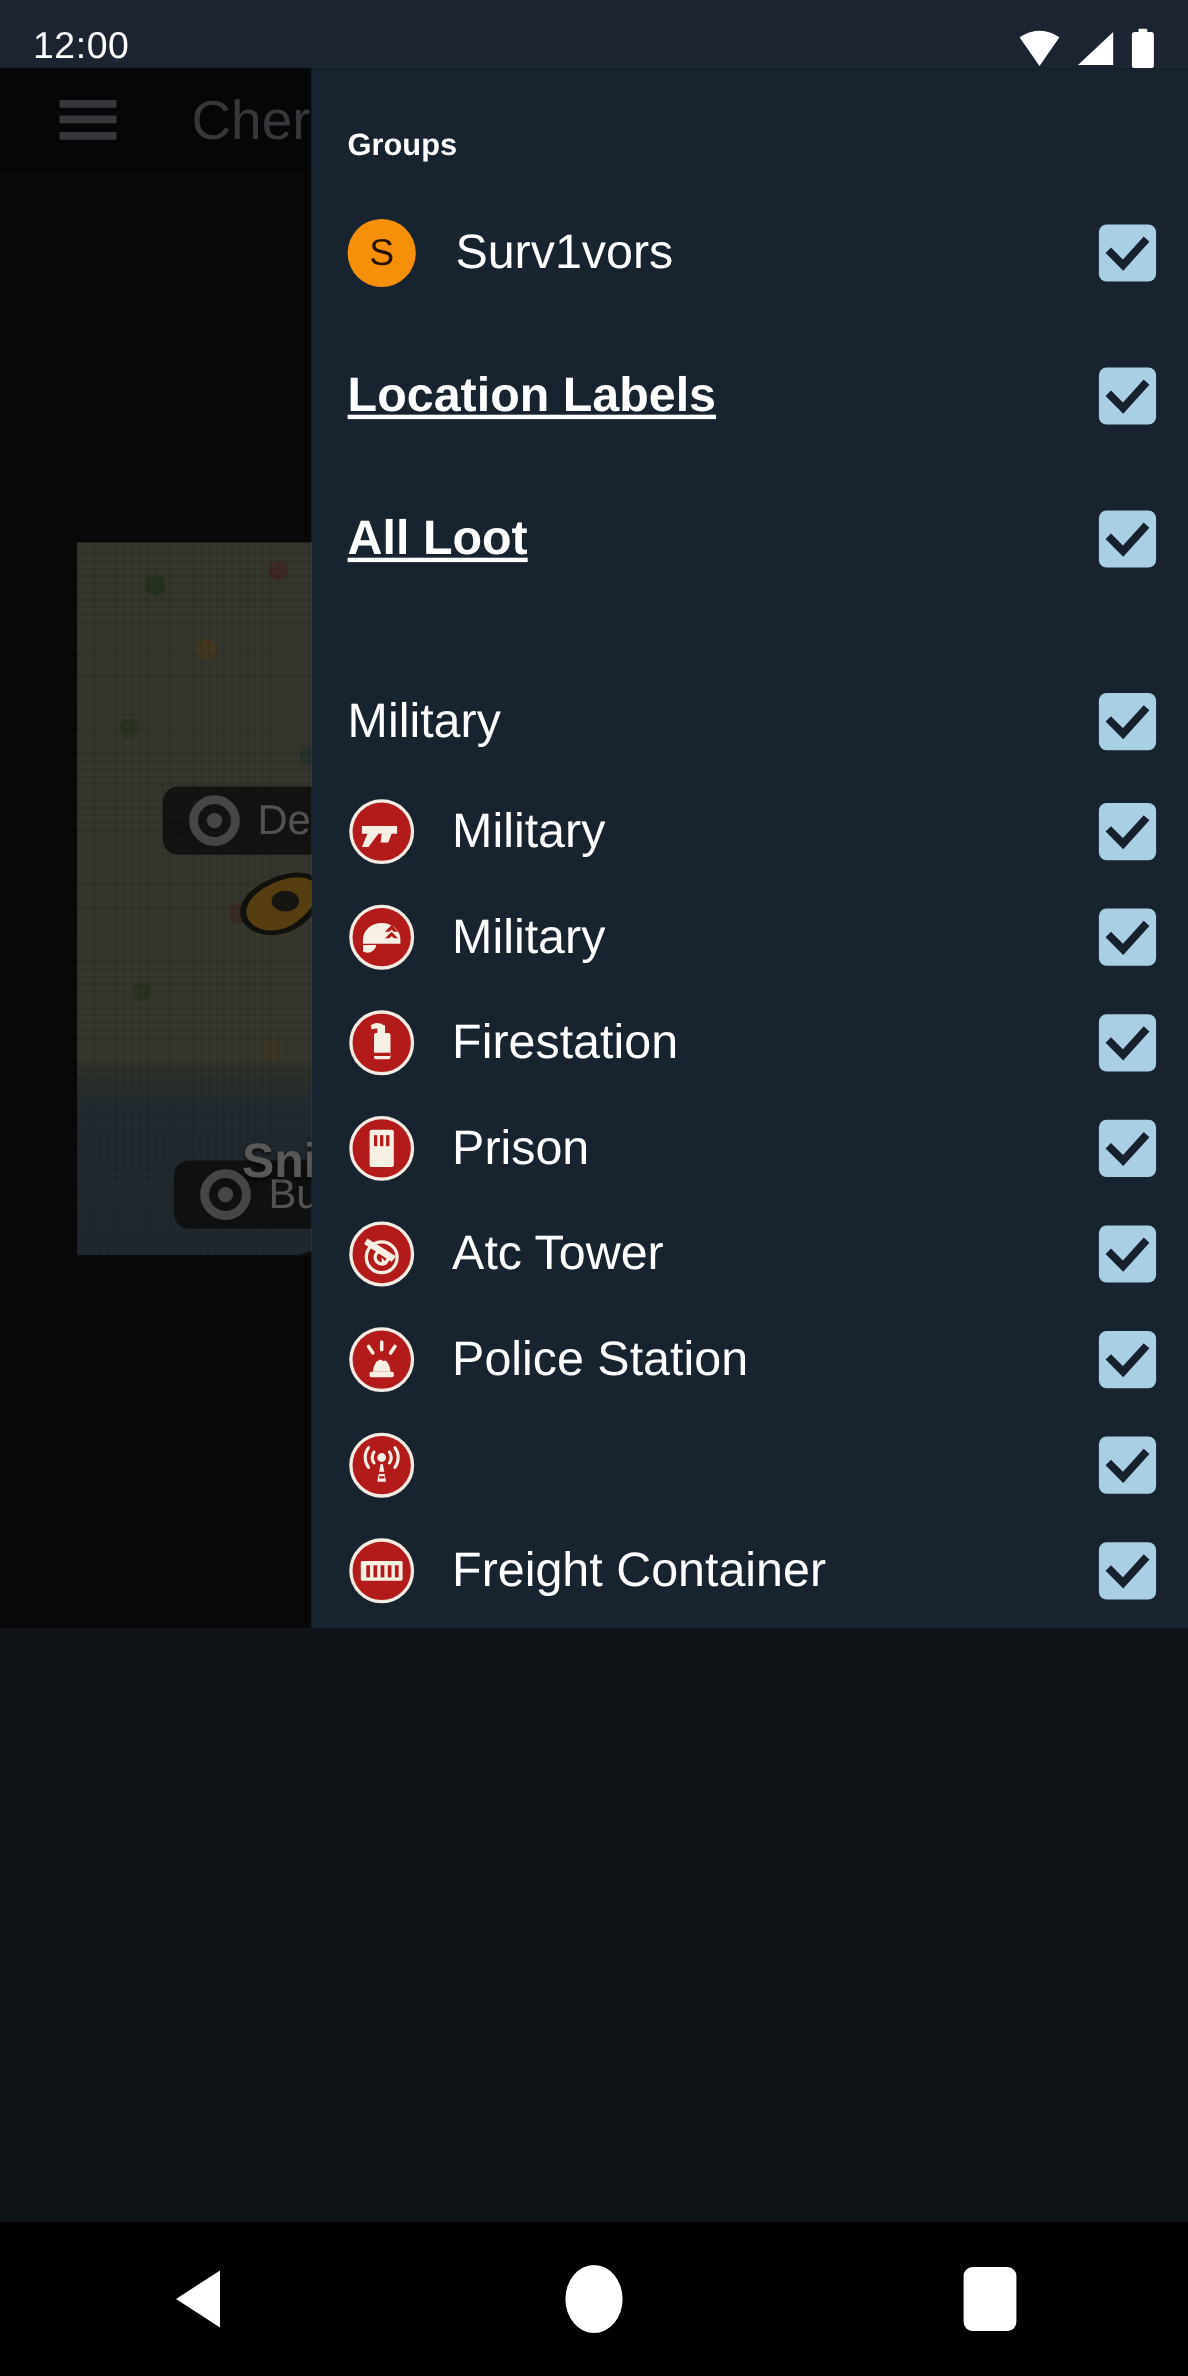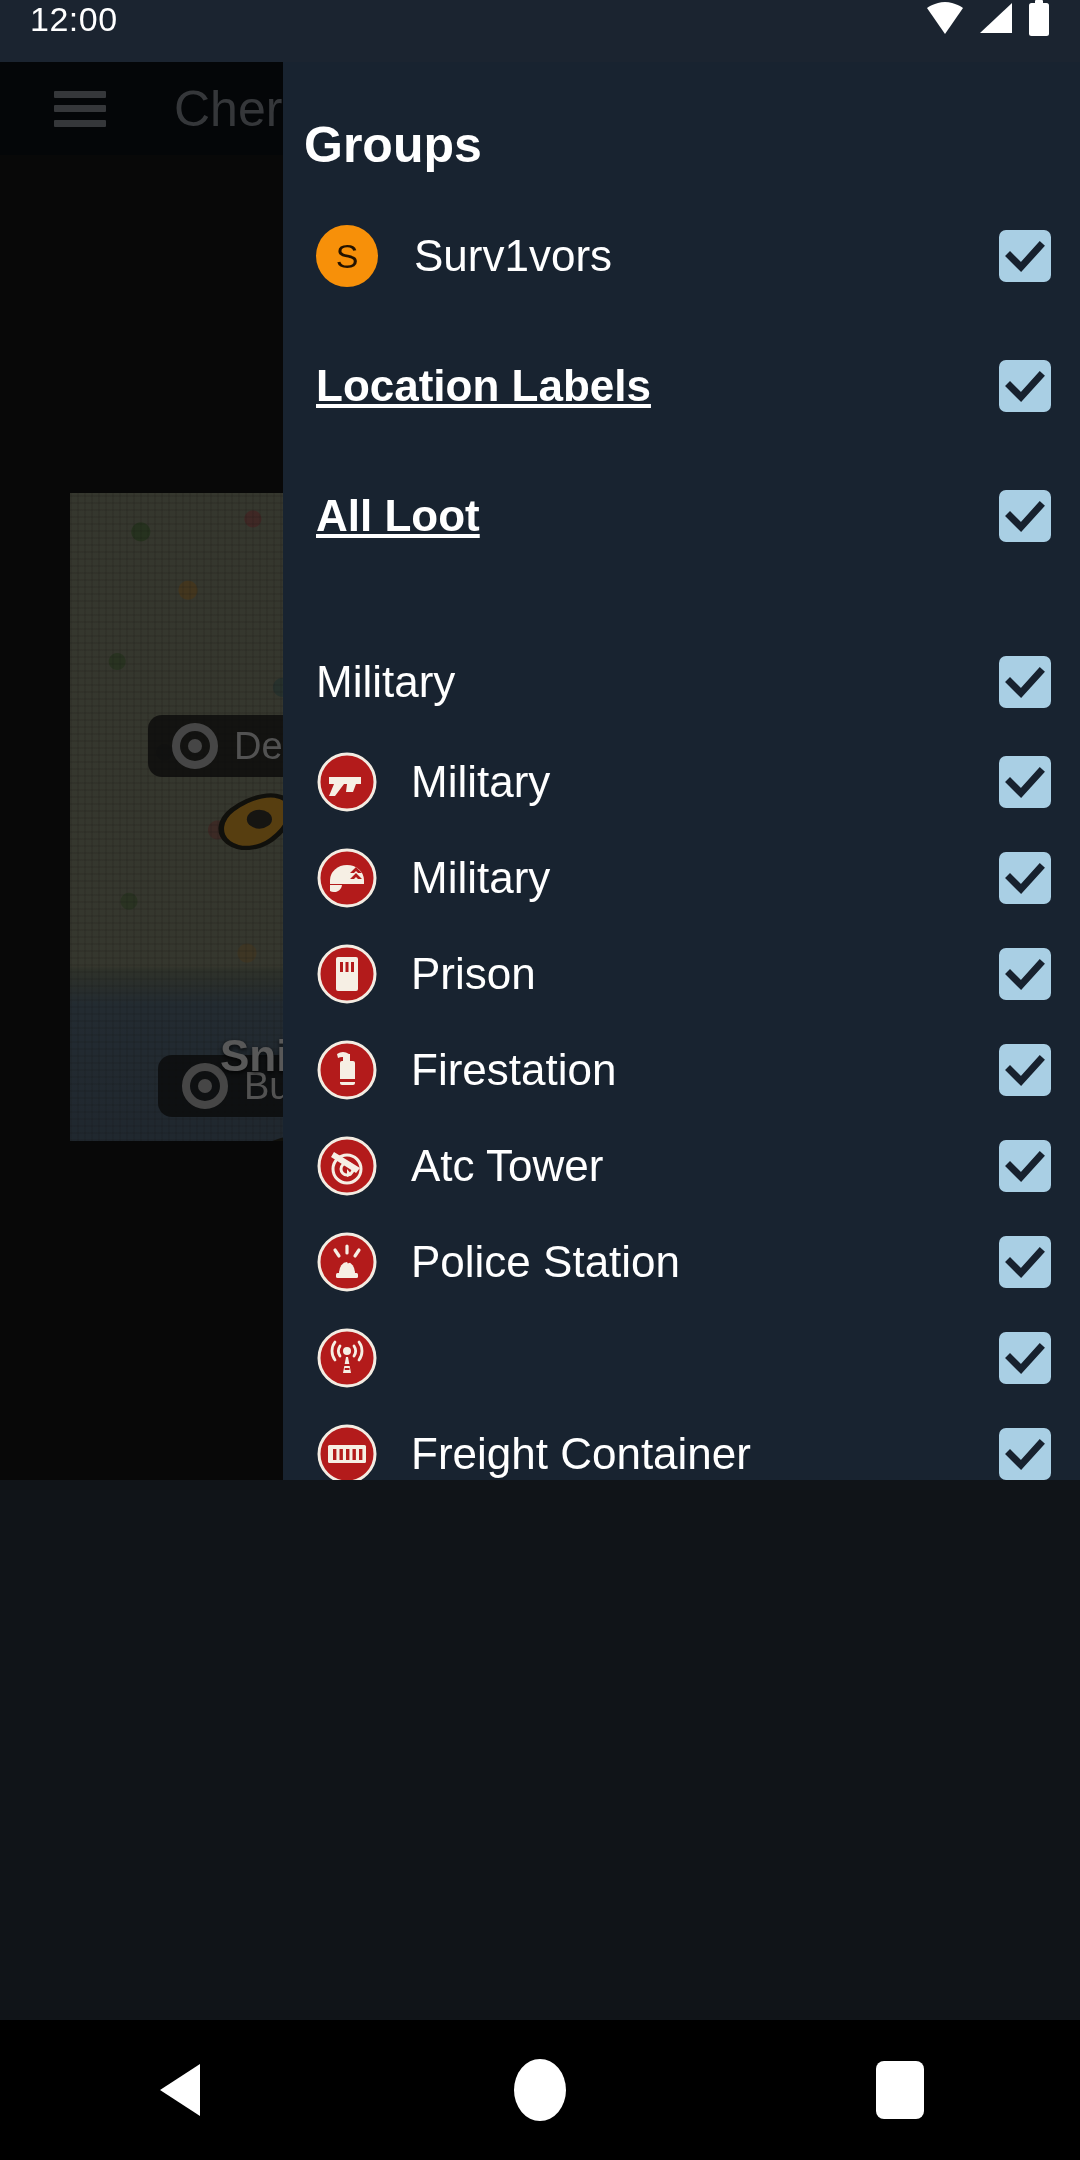--- a/index.html
+++ b/index.html
@@ -14,21 +14,21 @@
     width: 1080px; height: 2160px;
     background: #101418;
     overflow: hidden;
   }
 
   
   #status-bar {
     position: absolute; top: 0; left: 0;
     width: 1080px; height: 62px;
     background: #1b2430;
-    display: flex; align-items: flex-start;
+    display: flex; align-items: flex-end;
     padding: 0 30px;
     z-index: 40;
   }
   #status-clock {
     color: #ffffff; font-size: 34px; letter-spacing: .5px;
     font-family: "Liberation Sans", sans-serif;
   }
   #status-icons { margin-left: auto; display: flex; align-items: center; gap: 14px; }
   .si { display: block; }
 
@@ -151,22 +151,22 @@
   #drawer {
     position: absolute; top: 62px; left: 283px;
     width: 797px; height: 1418px;
     background: #182330;
     z-index: 20;
     overflow: hidden;
   }
   .drawer-inner { position: relative; }
 
   .sec-title {
-    color: #ffffff; font-size: 50px; font-weight: bold;
-    padding-left: 21px;
+    color: #ffffff; font-size: 28px; font-weight: bold;
+    padding-left: 33px;
   }
   .row {
     display: flex; align-items: center;
     padding: 0 29px 0 33px;
     height: 96px;
   }
   .row .label {
     color: #ffffff; font-size: 44px; white-space: nowrap;
   }
   .row .label.bold { font-weight: bold; text-decoration: underline; }
@@ -353,48 +353,48 @@
           <svg viewBox="0 0 44 44">
               <path d="M7 22 L18 33 L37 12" stroke="#17212e" stroke-width="7" fill="none" stroke-linecap="square"></path>
             </svg>
         </div>
       </div>
 
       <div class="row">
         <div class="licon">
           <svg viewBox="0 0 62 62">
             <circle cx="31" cy="31" r="28" fill="#b31b1b" stroke="#f3ece2" stroke-width="3"></circle>
+            <rect x="24" y="22" width="15" height="24" rx="2" fill="#f6efe4"></rect>
+            <rect x="27" y="15" width="7" height="8" fill="#f6efe4"></rect>
+            <path d="M21 15 q6 -4 12 0 l-2 4 q-5 -2 -9 0 z" fill="#f6efe4"></path>
+            <rect x="24" y="40" width="15" height="3" fill="#b31b1b"></rect>
+          </svg>
+        </div>
+        <div class="label">Firestation</div>
+        <div class="spacer"></div>
+        <div class="cbox">
+          <svg viewBox="0 0 44 44">
+              <path d="M7 22 L18 33 L37 12" stroke="#17212e" stroke-width="7" fill="none" stroke-linecap="square"></path>
+            </svg>
+        </div>
+      </div>
+
+      <div class="row">
+        <div class="licon">
+          <svg viewBox="0 0 62 62">
+            <circle cx="31" cy="31" r="28" fill="#b31b1b" stroke="#f3ece2" stroke-width="3"></circle>
             <rect x="20" y="14" width="22" height="34" rx="2" fill="#f6efe4"></rect>
             <g fill="#b31b1b">
               <rect x="24" y="19" width="3" height="10"></rect>
               <rect x="29.5" y="19" width="3" height="10"></rect>
               <rect x="35" y="19" width="3" height="10"></rect>
             </g>
           </svg>
         </div>
         <div class="label">Prison</div>
-        <div class="spacer"></div>
-        <div class="cbox">
-          <svg viewBox="0 0 44 44">
-              <path d="M7 22 L18 33 L37 12" stroke="#17212e" stroke-width="7" fill="none" stroke-linecap="square"></path>
-            </svg>
-        </div>
-      </div>
-
-      <div class="row">
-        <div class="licon">
-          <svg viewBox="0 0 62 62">
-            <circle cx="31" cy="31" r="28" fill="#b31b1b" stroke="#f3ece2" stroke-width="3"></circle>
-            <rect x="24" y="22" width="15" height="24" rx="2" fill="#f6efe4"></rect>
-            <rect x="27" y="15" width="7" height="8" fill="#f6efe4"></rect>
-            <path d="M21 15 q6 -4 12 0 l-2 4 q-5 -2 -9 0 z" fill="#f6efe4"></path>
-            <rect x="24" y="40" width="15" height="3" fill="#b31b1b"></rect>
-          </svg>
-        </div>
-        <div class="label">Firestation</div>
         <div class="spacer"></div>
         <div class="cbox">
           <svg viewBox="0 0 44 44">
               <path d="M7 22 L18 33 L37 12" stroke="#17212e" stroke-width="7" fill="none" stroke-linecap="square"></path>
             </svg>
         </div>
       </div>
 
       <div class="row">
         <div class="licon">

